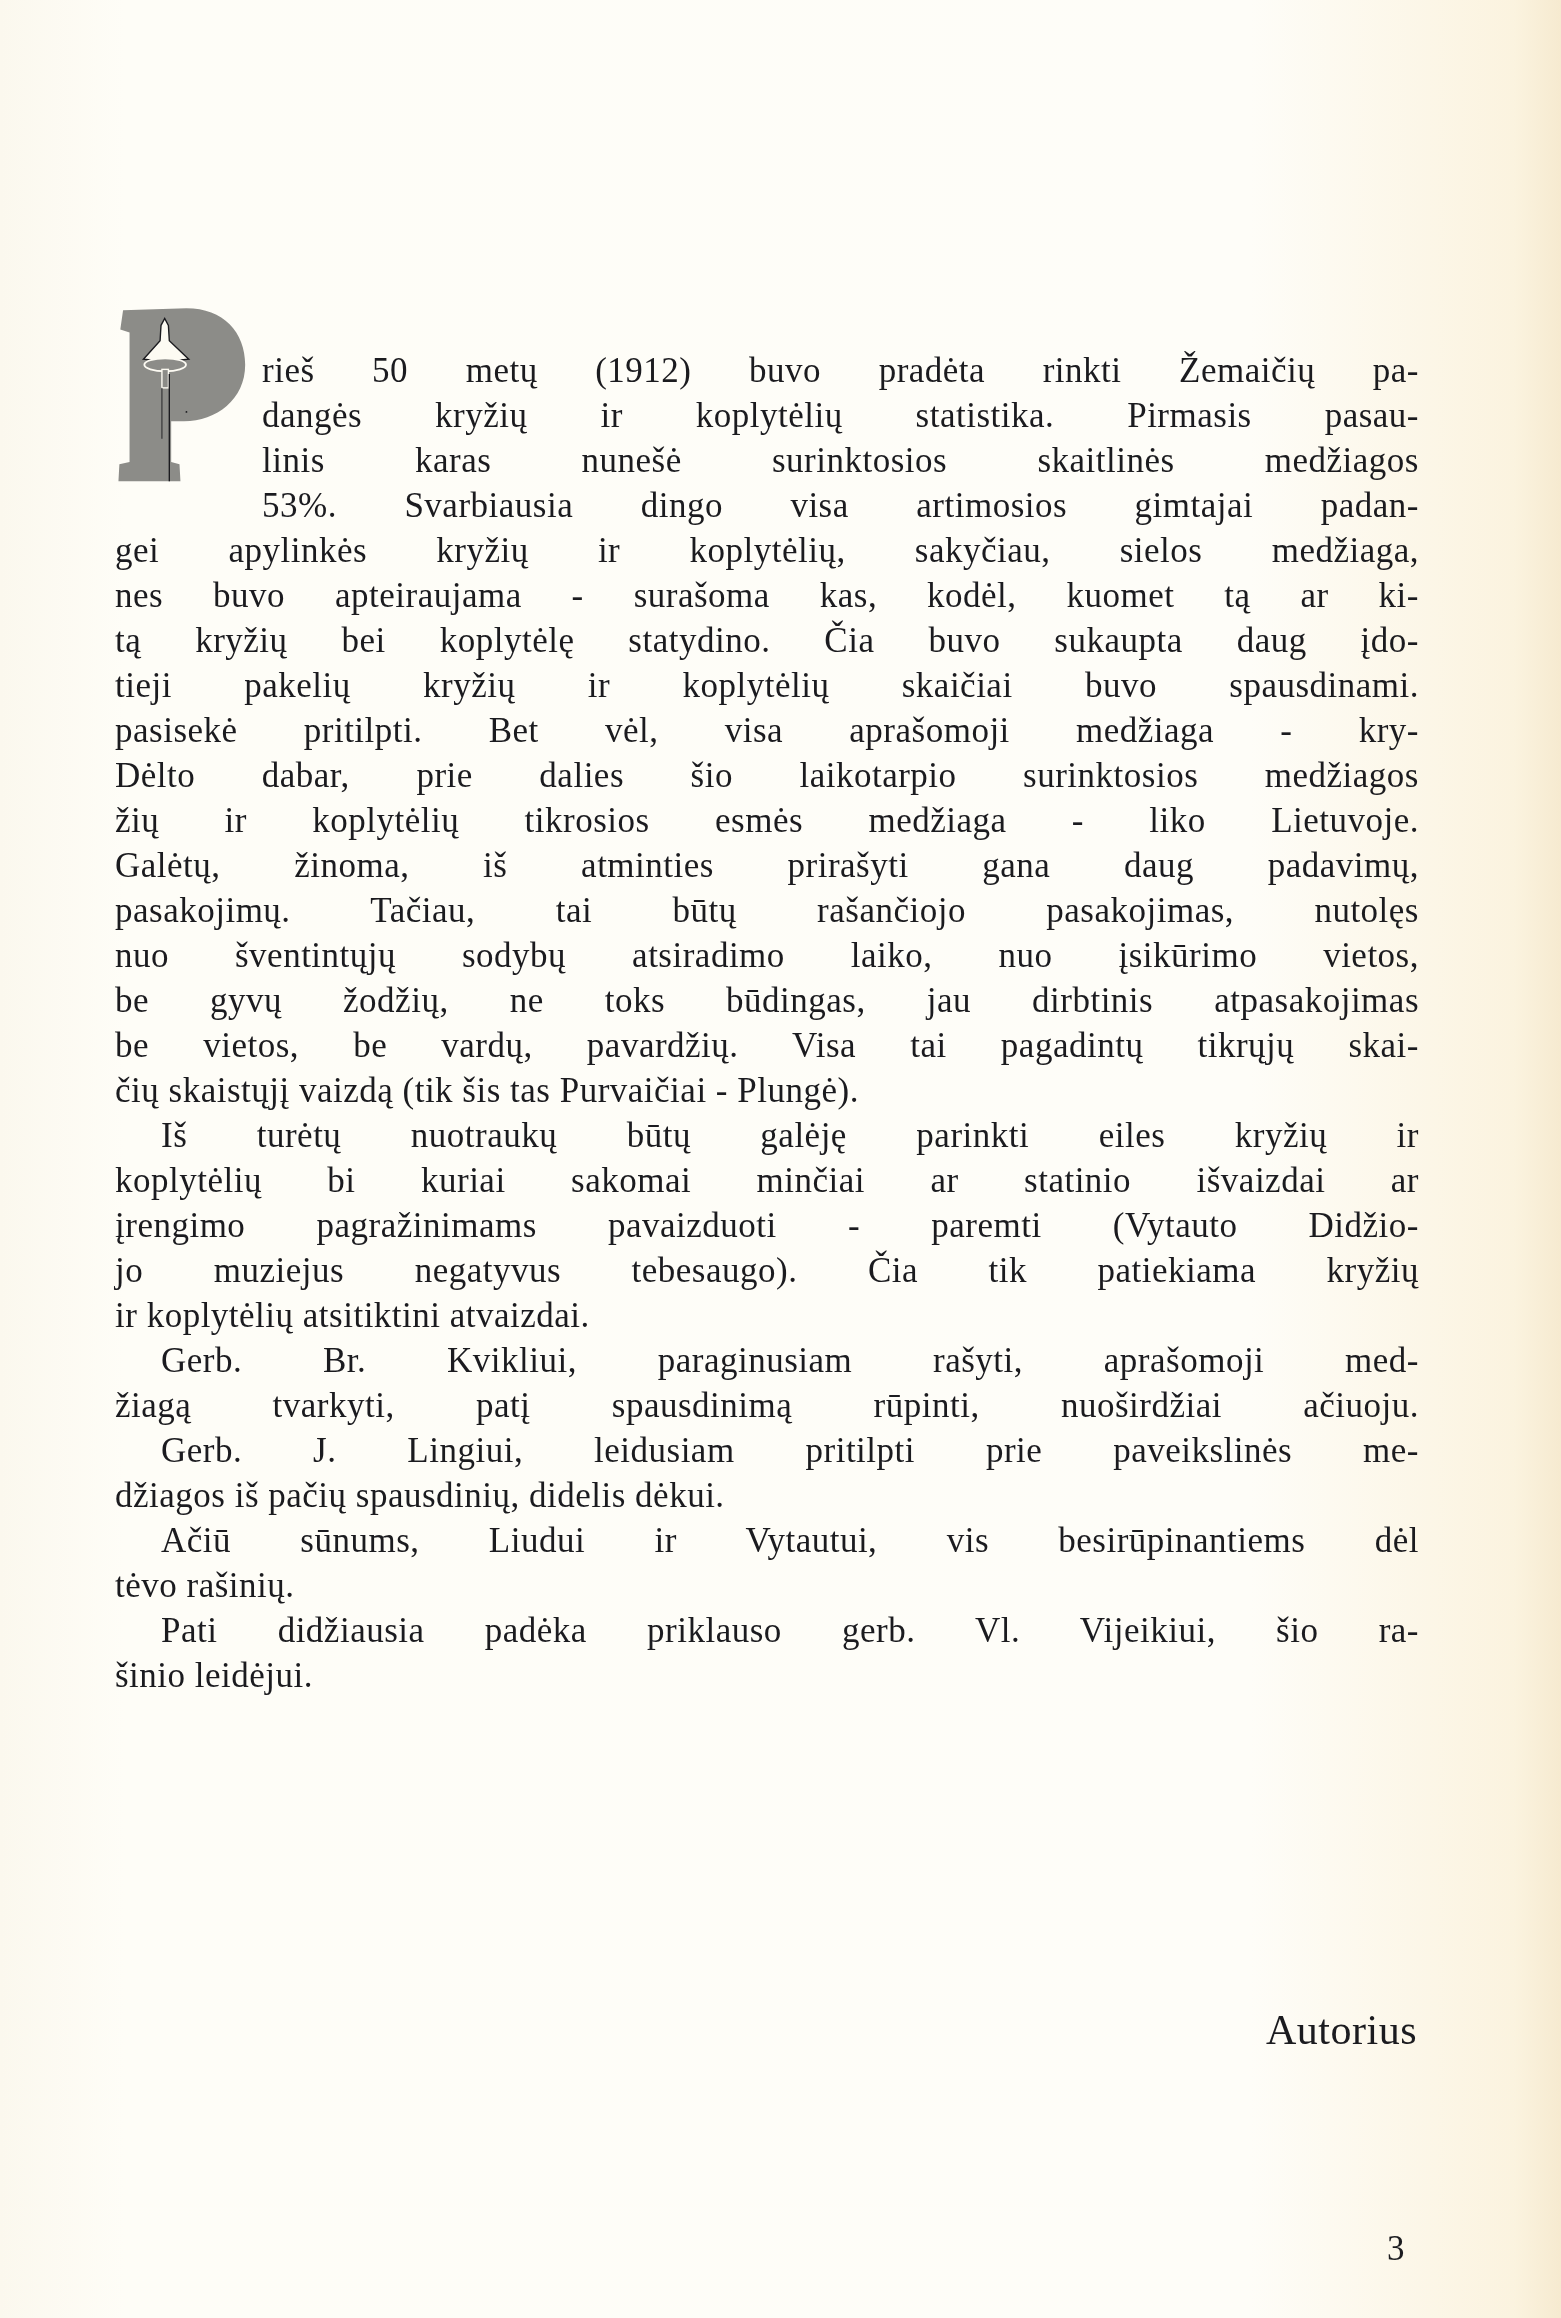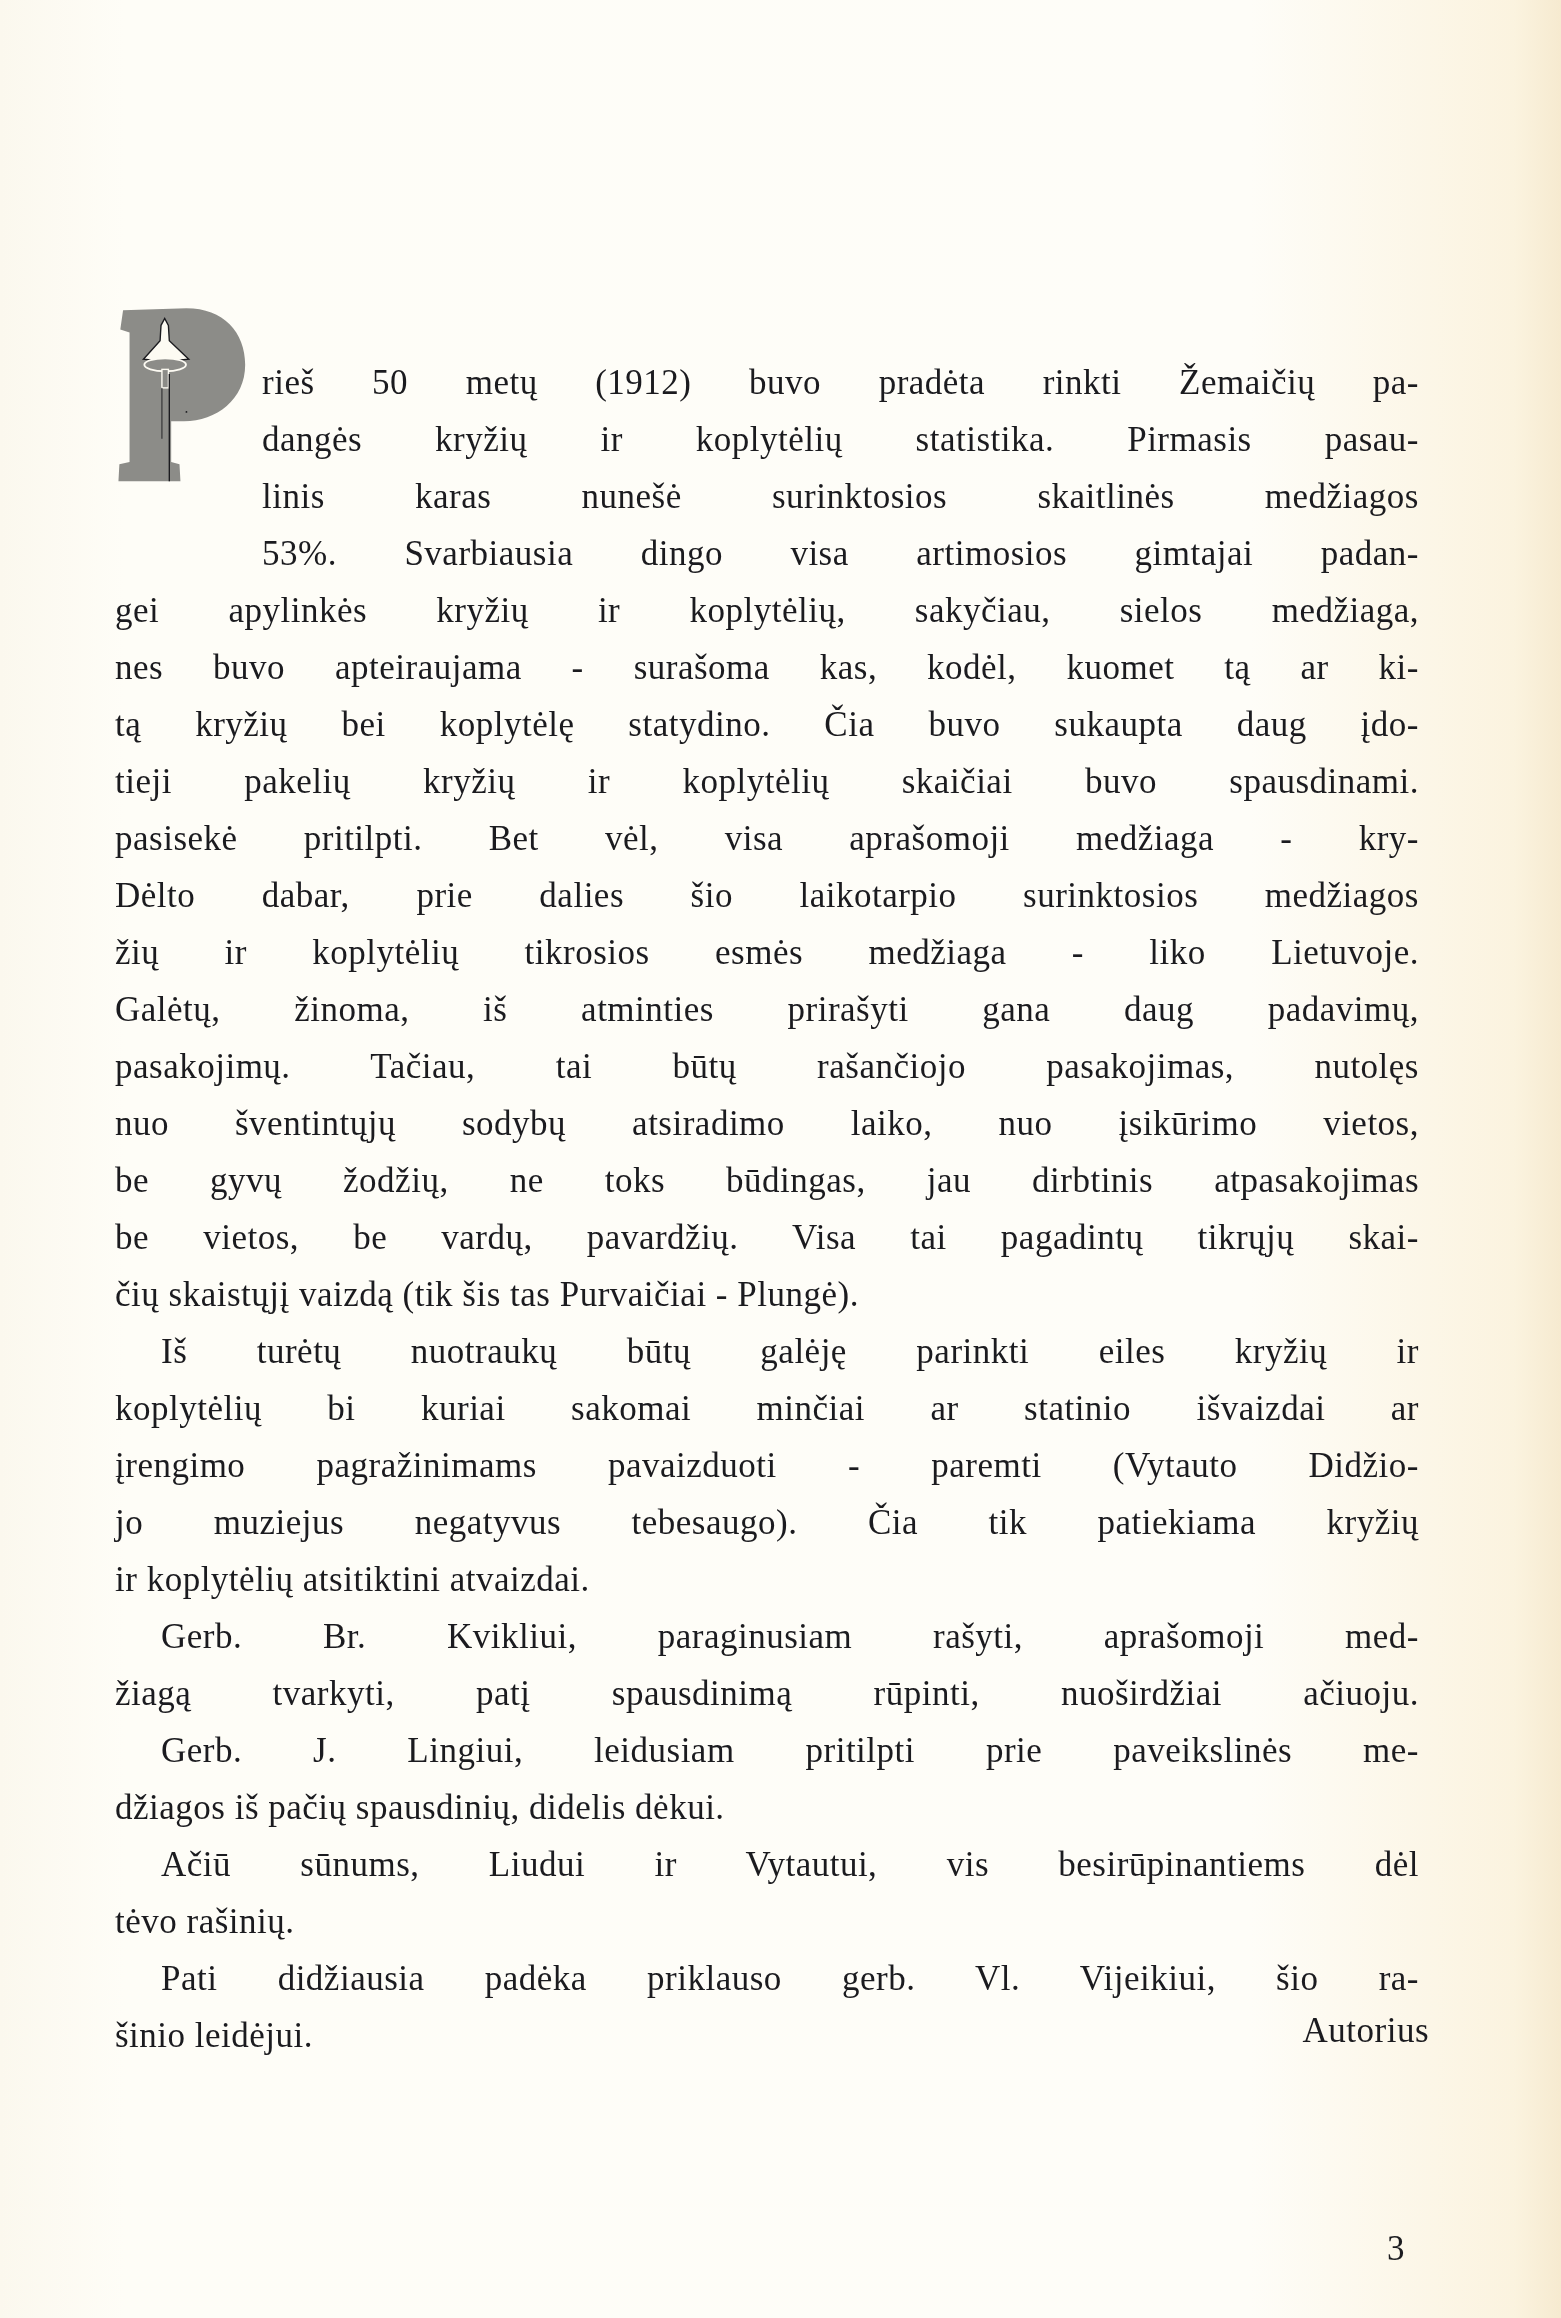--- a/index.html
+++ b/index.html
@@ -32,35 +32,35 @@
     letter-spacing: 0.5px;
     text-align: justify;
     text-align-last: justify;
     white-space: nowrap;
     overflow: visible;
   }
   .line.last { text-align-last: left; }
   .line.indent { padding-left: 46px; }
   .line.dropcap-line { padding-left: 147px; }
   
-  .line > span { display: block; text-align: justify; text-align-last: justify; margin-top: 12px; }
+  .line > span { display: block; text-align: justify; text-align-last: justify; }
   .line.last > span { text-align-last: left; }
 
   .dropcap {
     position: absolute;
     left: 110px;
     top: 300px;
     width: 139px;
     height: 185px;
   }
   .signature {
     position: absolute;
-    right: 132px;
+    right: 144px;
     top: 2008px;
-    font-size: 35px;
+    font-size: 42px;
     line-height: 45px;
     letter-spacing: 0.5px;
   }
   .page-number {
     position: absolute;
     left: 1387px;
     top: 2226px;
     font-size: 35px;
     line-height: 45px;
   }

